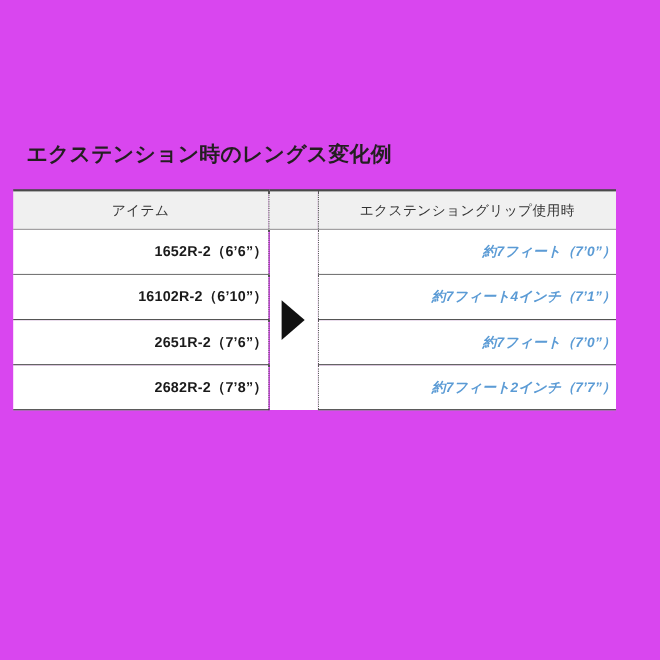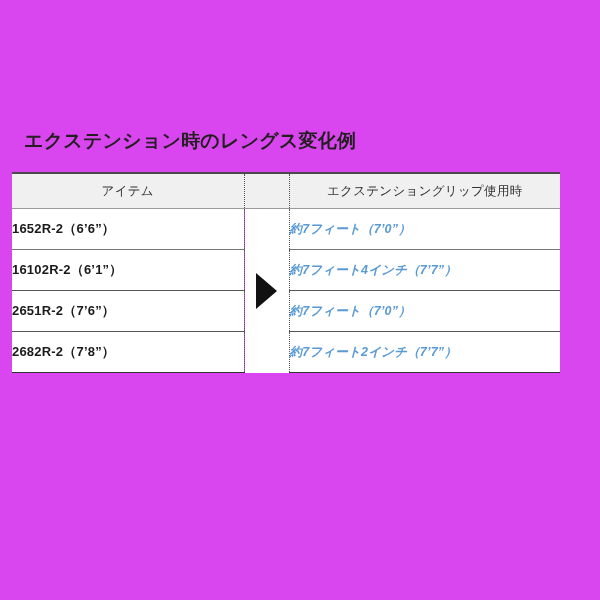--- a/index.html
+++ b/index.html
@@ -67,21 +67,21 @@
   .spec-table thead th.th-gap {
     background: #f0f0f0;
     border-left: 1px dotted #555555;
     border-right: 1px dotted #555555;
   }
 
   
   .spec-table tbody td {
     height: 40px;
     padding: 0;
-    text-align: left;
+    text-align: right;
     vertical-align: middle;
     border-bottom: 1px solid #555555;
     background: #ffffff;
   }
   .spec-table tbody tr:first-child td {
     border-bottom-color: #777777;
   }
   .spec-table tbody tr:last-child td {
     border-bottom: 1px solid #333333;
   }
@@ -158,22 +158,22 @@
         <td class="cell-item">1652R-2（6’6”）</td>
         <td class="cell-gap" rowspan="4">
           <span class="arrow-wrap">
             <span class="arrow-tri"></span>
           </span>
         </td>
         <td class="cell-result">約7フィート（7’0”）</td>
       </tr>
 
       <tr>
-        <td class="cell-item">16102R-2（6’1”）</td>
-        <td class="cell-result">約7フィート4インチ（7’7”）</td>
+        <td class="cell-item">16102R-2（6’10”）</td>
+        <td class="cell-result">約7フィート4インチ（7’1”）</td>
       </tr>
 
       <tr>
         <td class="cell-item">2651R-2（7’6”）</td>
         <td class="cell-result">約7フィート（7’0”）</td>
       </tr>
 
       <tr>
         <td class="cell-item">2682R-2（7’8”）</td>
         <td class="cell-result">約7フィート2インチ（7’7”）</td>

